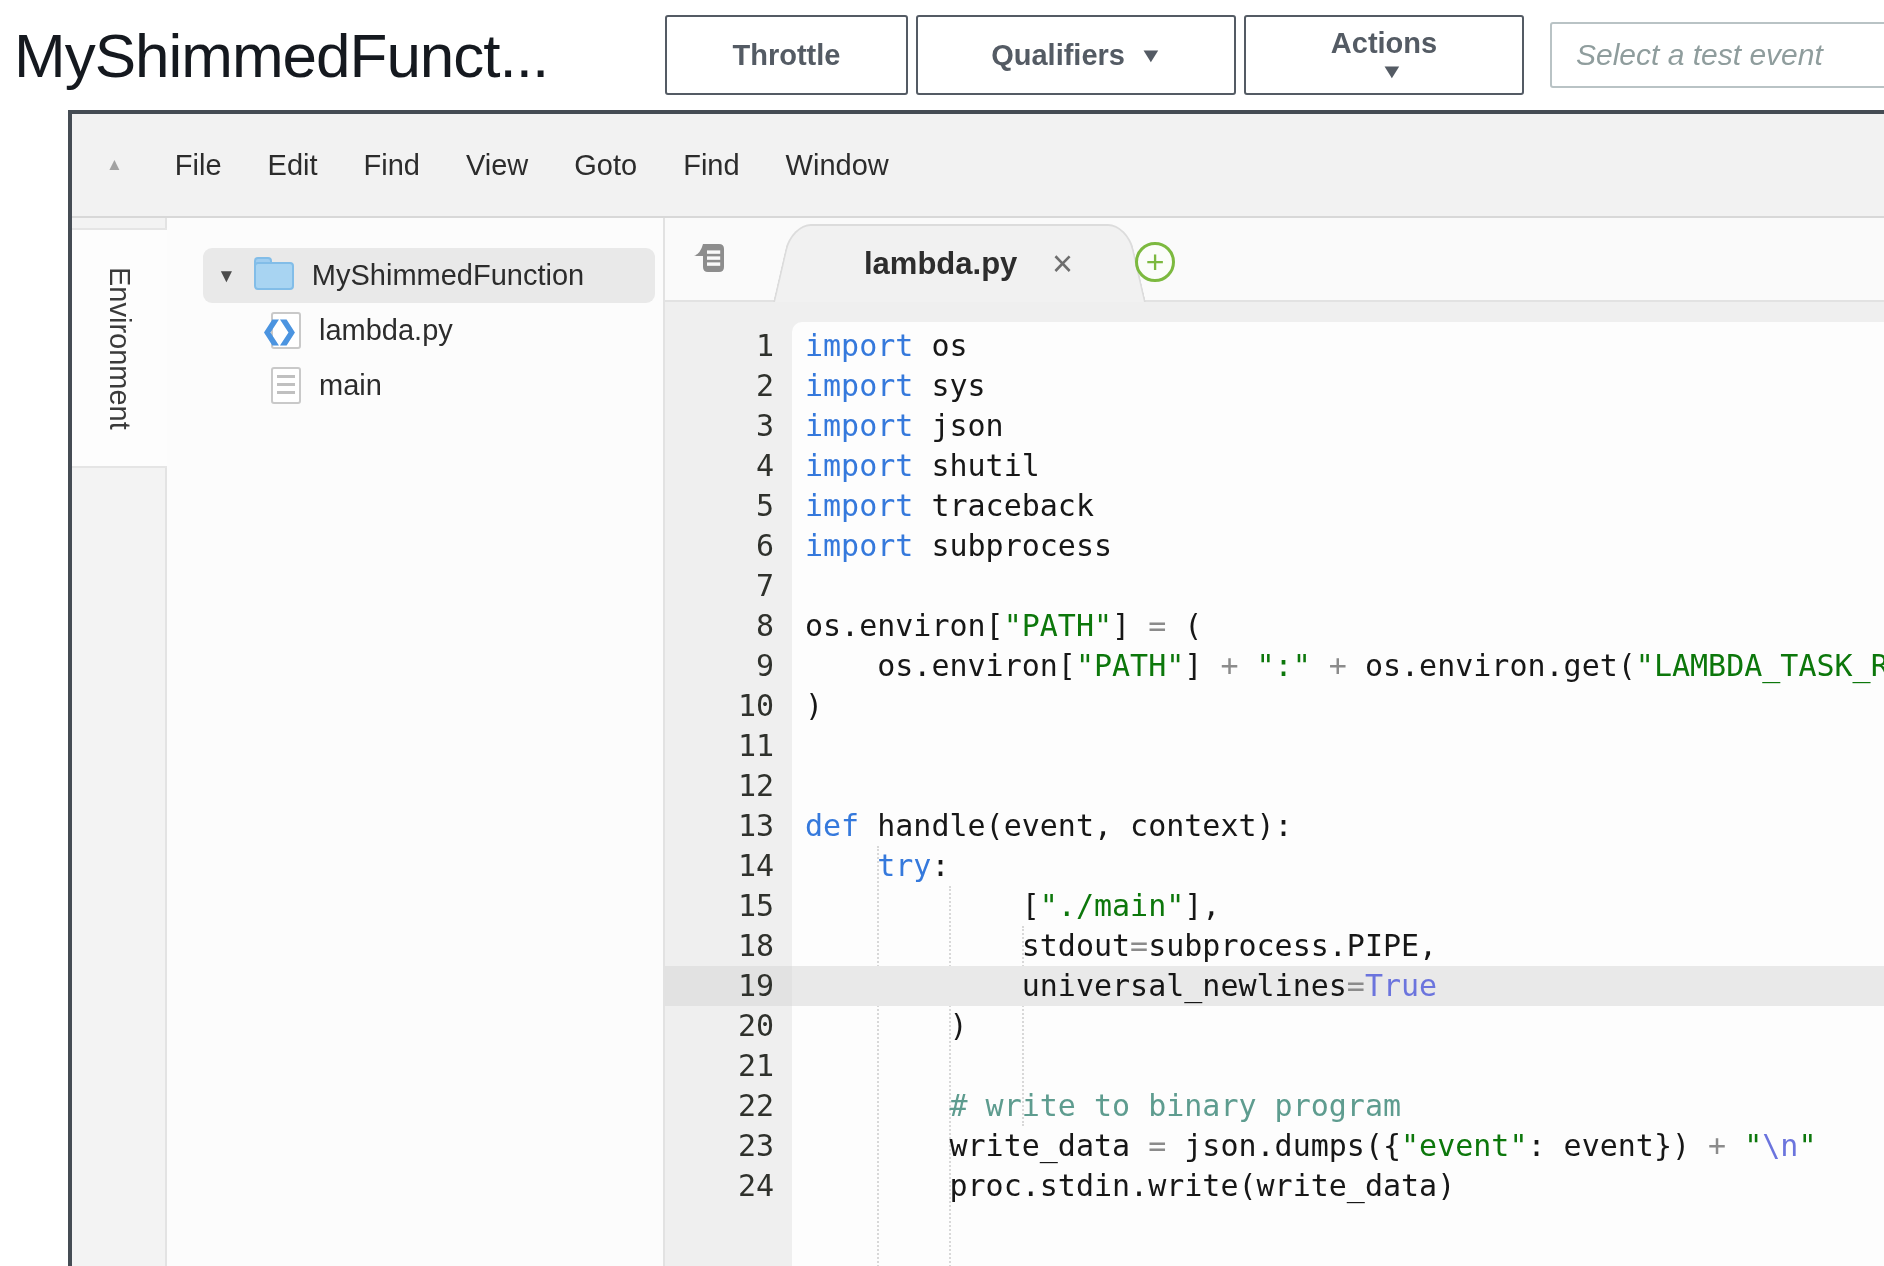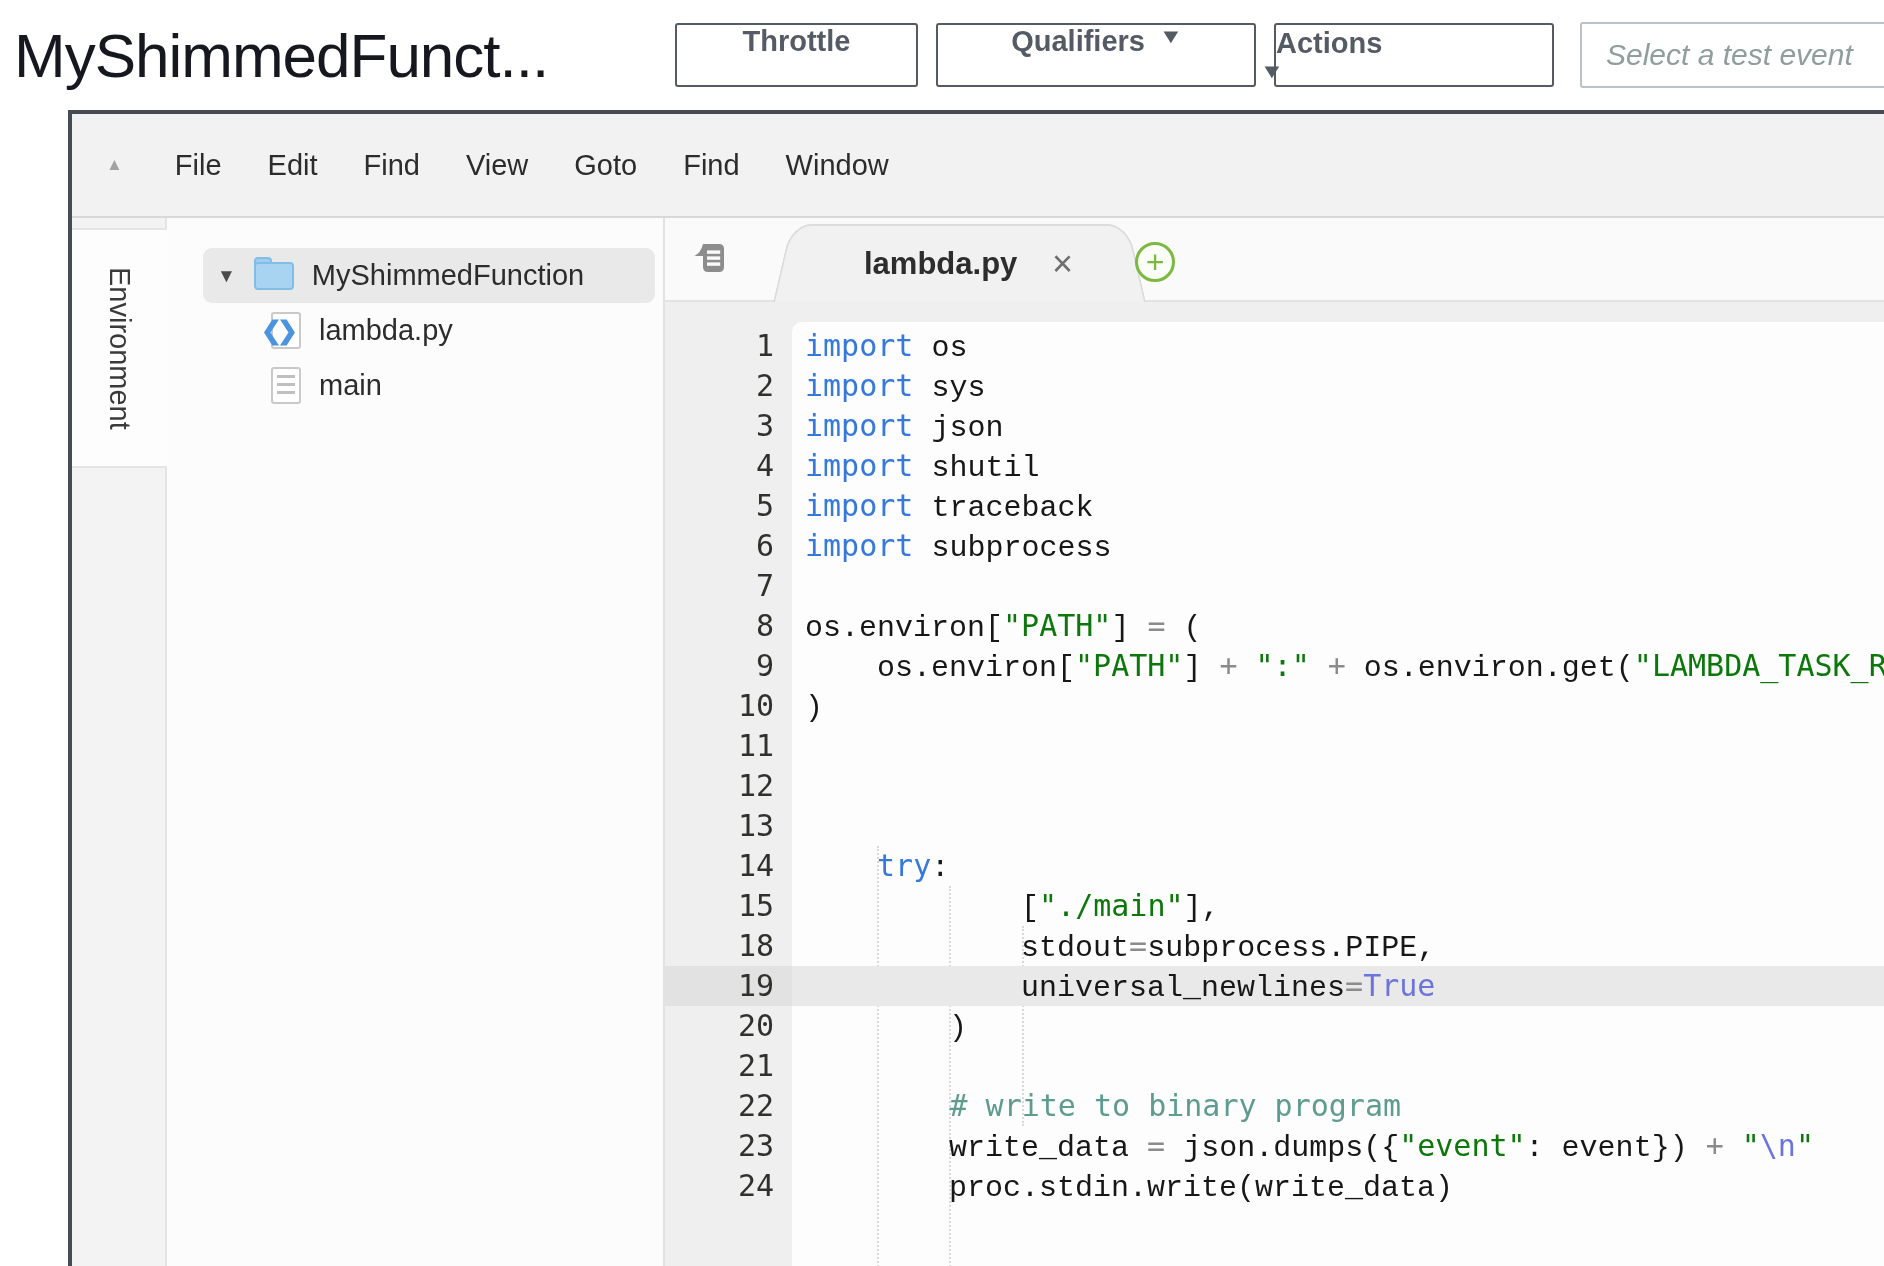--- a/index.html
+++ b/index.html
@@ -4,23 +4,23 @@
 <style>
   * { margin:0; padding:0; box-sizing:border-box; }
   html,body { width:1884px; height:1266px; overflow:hidden; background:#ffffff;
               font-family:"Liberation Sans", sans-serif; }
 
   
   .header { position:absolute; left:12px; top:0; width:1884px; height:110px;
             background:#fff; display:flex; align-items:center; }
   .fn-title { width:645px; flex:none; font-size:62px; font-weight:400; letter-spacing:-1px;
               color:#15191f; padding-left:2px; white-space:nowrap; overflow:hidden; }
-  .hbtn { flex:none; height:64px; margin-left:18px; background:#fff;
+  .hbtn { flex:none; height:80px; margin-left:8px; background:#fff;
           border:2px solid var(--c-button-text,#545b64); border-radius:3px;
-          display:flex; justify-content:center;
+          display:flex; align-items:center; justify-content:center;
           font-size:29px; font-weight:700; color:var(--c-button-text,#545b64); cursor:pointer; }
   .btn-throttle { width:243px; }
   .btn-qualifiers { width:320px; }
   .btn-actions { width:280px;flex-direction:column; }
   .caret { font-size:20px; margin-left:16px; transform:scaleX(1.25); }
   .test-event { flex:none; width:420px; height:66px; margin-left:26px;
                 border:2px solid #b9c3c5; border-radius:3px; background:#fff;
                 display:flex; align-items:center; padding-left:24px;
                 font-size:30px; font-style:italic; color:var(--c-placeholder,#8f9d9d); }
 
@@ -100,21 +100,21 @@
                  color:var(--c-gutter-num,#2f312c); }
   .code-row.active .gutter-cell { background:#e2e2e2; }
   .code-cell { padding-left:13px; white-space:pre; }
 
   .indent-guide { position:absolute; border-left:2px dotted #d8d8d8; width:0; }
   .ig1 { left:212px; top:544px; height:440px; }
   .ig2 { left:284px; top:584px; height:400px; }
   .ig3 { left:357px; top:624px; height:200px; }
 
   .tok-kw { color:var(--c-keyword,#3579dc); }
-  .tok-p { color:var(--c-plain,#171717);font-family:Liberation Mono, monospace; }
+  .tok-p { color:var(--c-plain,#171717); }
   .tok-str { color:var(--c-string,#0c770b); }
   .tok-op { color:var(--c-operator,#8b8b8b); }
   .tok-const { color:var(--c-constant,#6b74dd); }
   .tok-com { color:var(--c-comment,#5e9c8f); }
   .tok-esc { color:var(--c-constant,#6b74dd); }
 </style>
 </head>
 <body>
 
 <div class="header">
@@ -253,20 +253,21 @@
             <div class="code-row">
               <div class="gutter-cell">11</div>
               <div class="code-cell"></div>
             </div>
             <div class="code-row">
               <div class="gutter-cell">12</div>
               <div class="code-cell"></div>
             </div>
             <div class="code-row">
               <div class="gutter-cell">13</div>
+              <div class="code-cell"><span class="tok-kw">def</span><span class="tok-p"> handle(event, context):</span></div>
             </div>
             <div class="code-row">
               <div class="gutter-cell">14</div>
               <div class="code-cell"><span class="tok-p">    </span><span class="tok-kw">try</span><span class="tok-p">:</span></div>
             </div>
             <div class="code-row">
               <div class="gutter-cell">15</div>
               <div class="code-cell"><span class="tok-p">            [</span><span class="tok-str">"./main"</span><span class="tok-p">],</span></div>
             </div>
             <div class="code-row">

